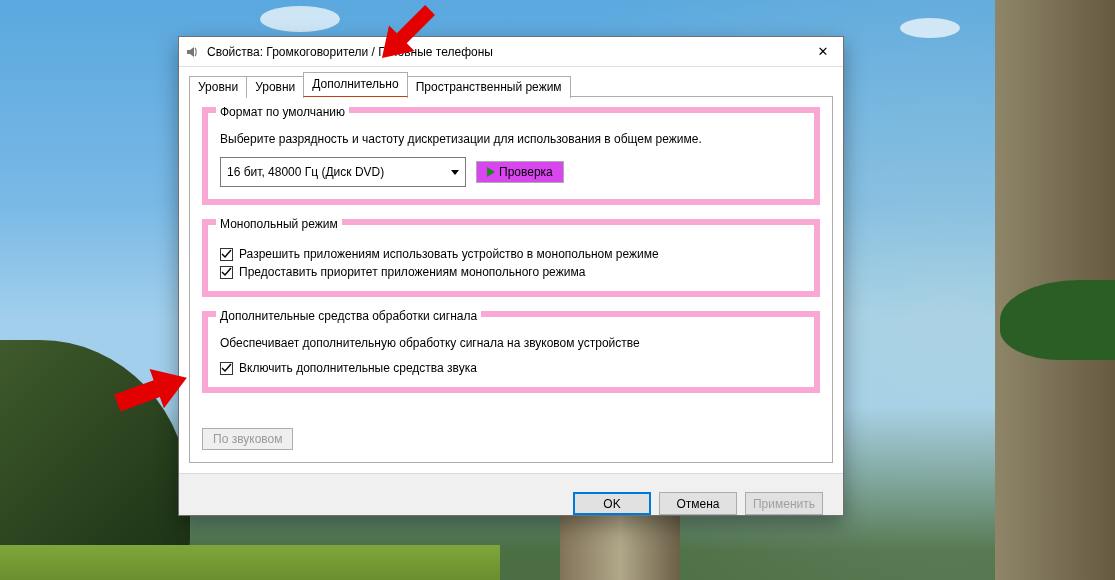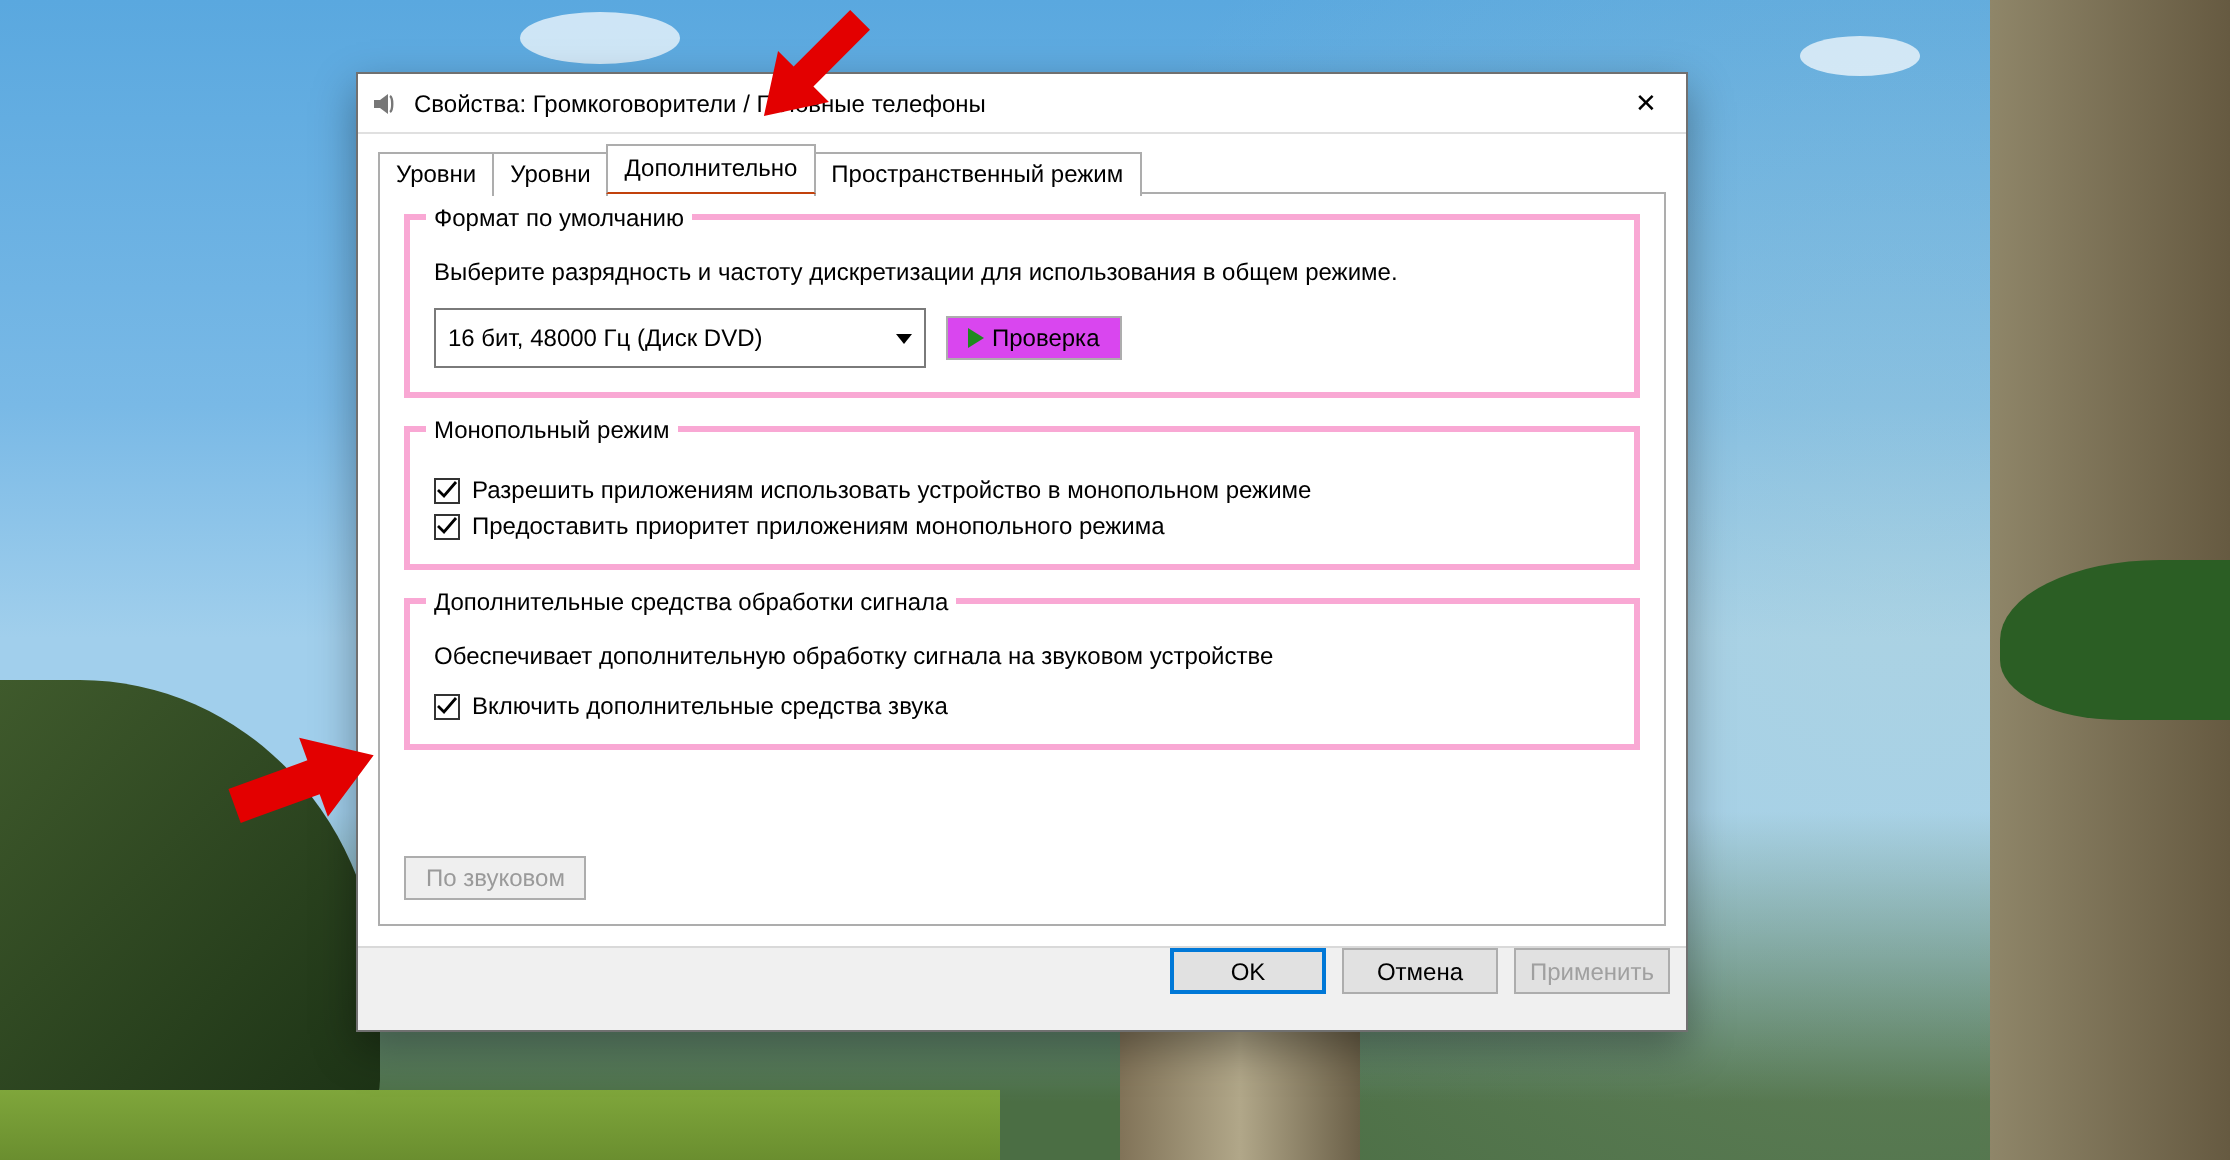--- a/index.html
+++ b/index.html
@@ -70,21 +70,21 @@
     background:#fff; z-index:2; padding-top:4px; padding-bottom:5px; top:0;
     border-bottom:1px solid #c2410c;
   }
   .tabpage {
     flex:1; border:1px solid #adadad; background:#fff; padding:10px 12px 12px;
     display:flex; flex-direction:column; gap:14px;
   }
 
   
   .group {
-    border:3px solid #f9a8d4; position:relative; padding:18px 12px 12px;
+    border:6px solid #f9a8d4; position:relative; padding:18px 12px 12px;
   }
   .group > .legend {
     position:absolute; top:-8px; left:8px; background:#fff; padding:0 4px; color:#000;
   }
   .descText { color:#000; line-height:1.35; }
 
   .formatRow { display:flex; align-items:center; gap:10px; margin-top:10px; }
   .selectWrap {
     width:246px; height:30px; border:1px solid #7a7a7a; background:#fff;
     display:flex; align-items:center; padding:0 6px; justify-content:space-between;
@@ -102,22 +102,22 @@
 
   .chkRow { display:flex; align-items:center; gap:6px; margin-top:4px; }
   .chk {
     width:13px; height:13px; border:1px solid #333; background:#fff;
     display:inline-flex; align-items:center; justify-content:center;
   }
   .chk .mark { display:block; }
   .chk svg { display:block; }
 
   .footer {
-    height:42px; border-top:1px solid #d9d9d9; display:flex; align-items:flex-start;
-    justify-content:flex-end; gap:8px; padding:0 8px; background:#f0f0f0;
+    height:42px; border-top:1px solid #d9d9d9; display:flex; align-items:flex-end;
+    justify-content:flex-end; gap:8px; padding:0 20px; background:#f0f0f0;
   }
   .footer .fbtn {
     width:78px; height:23px; border:1px solid #adadad; background:#e1e1e1;
     display:flex; align-items:center; justify-content:center; color:#000;
   }
   .footer .fbtn.primary { border:1px solid #0078d7; box-shadow: inset 0 0 0 1px #0078d7; }
   .footer .fbtn.disabled { color:#a0a0a0; }
 
   .defaultsRow { margin-top:auto; }
 </style>

